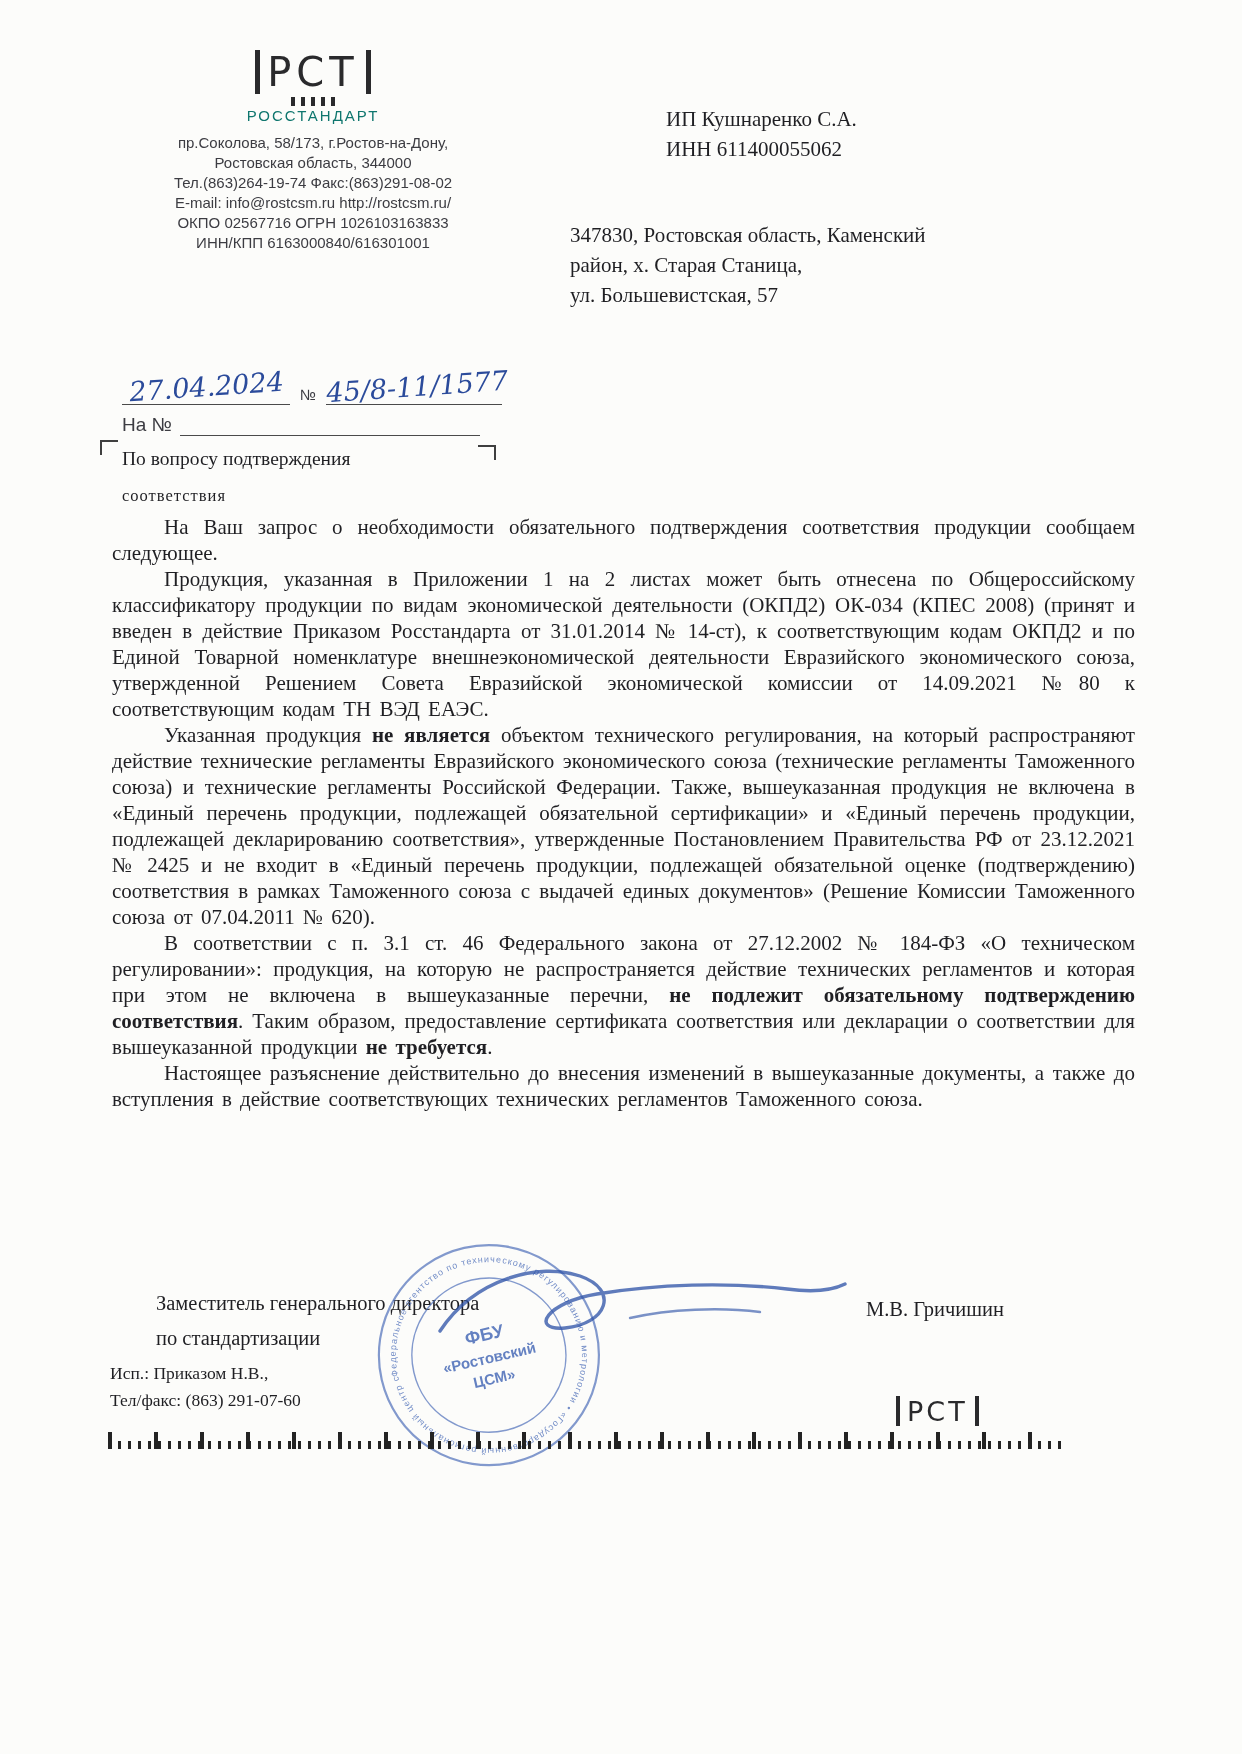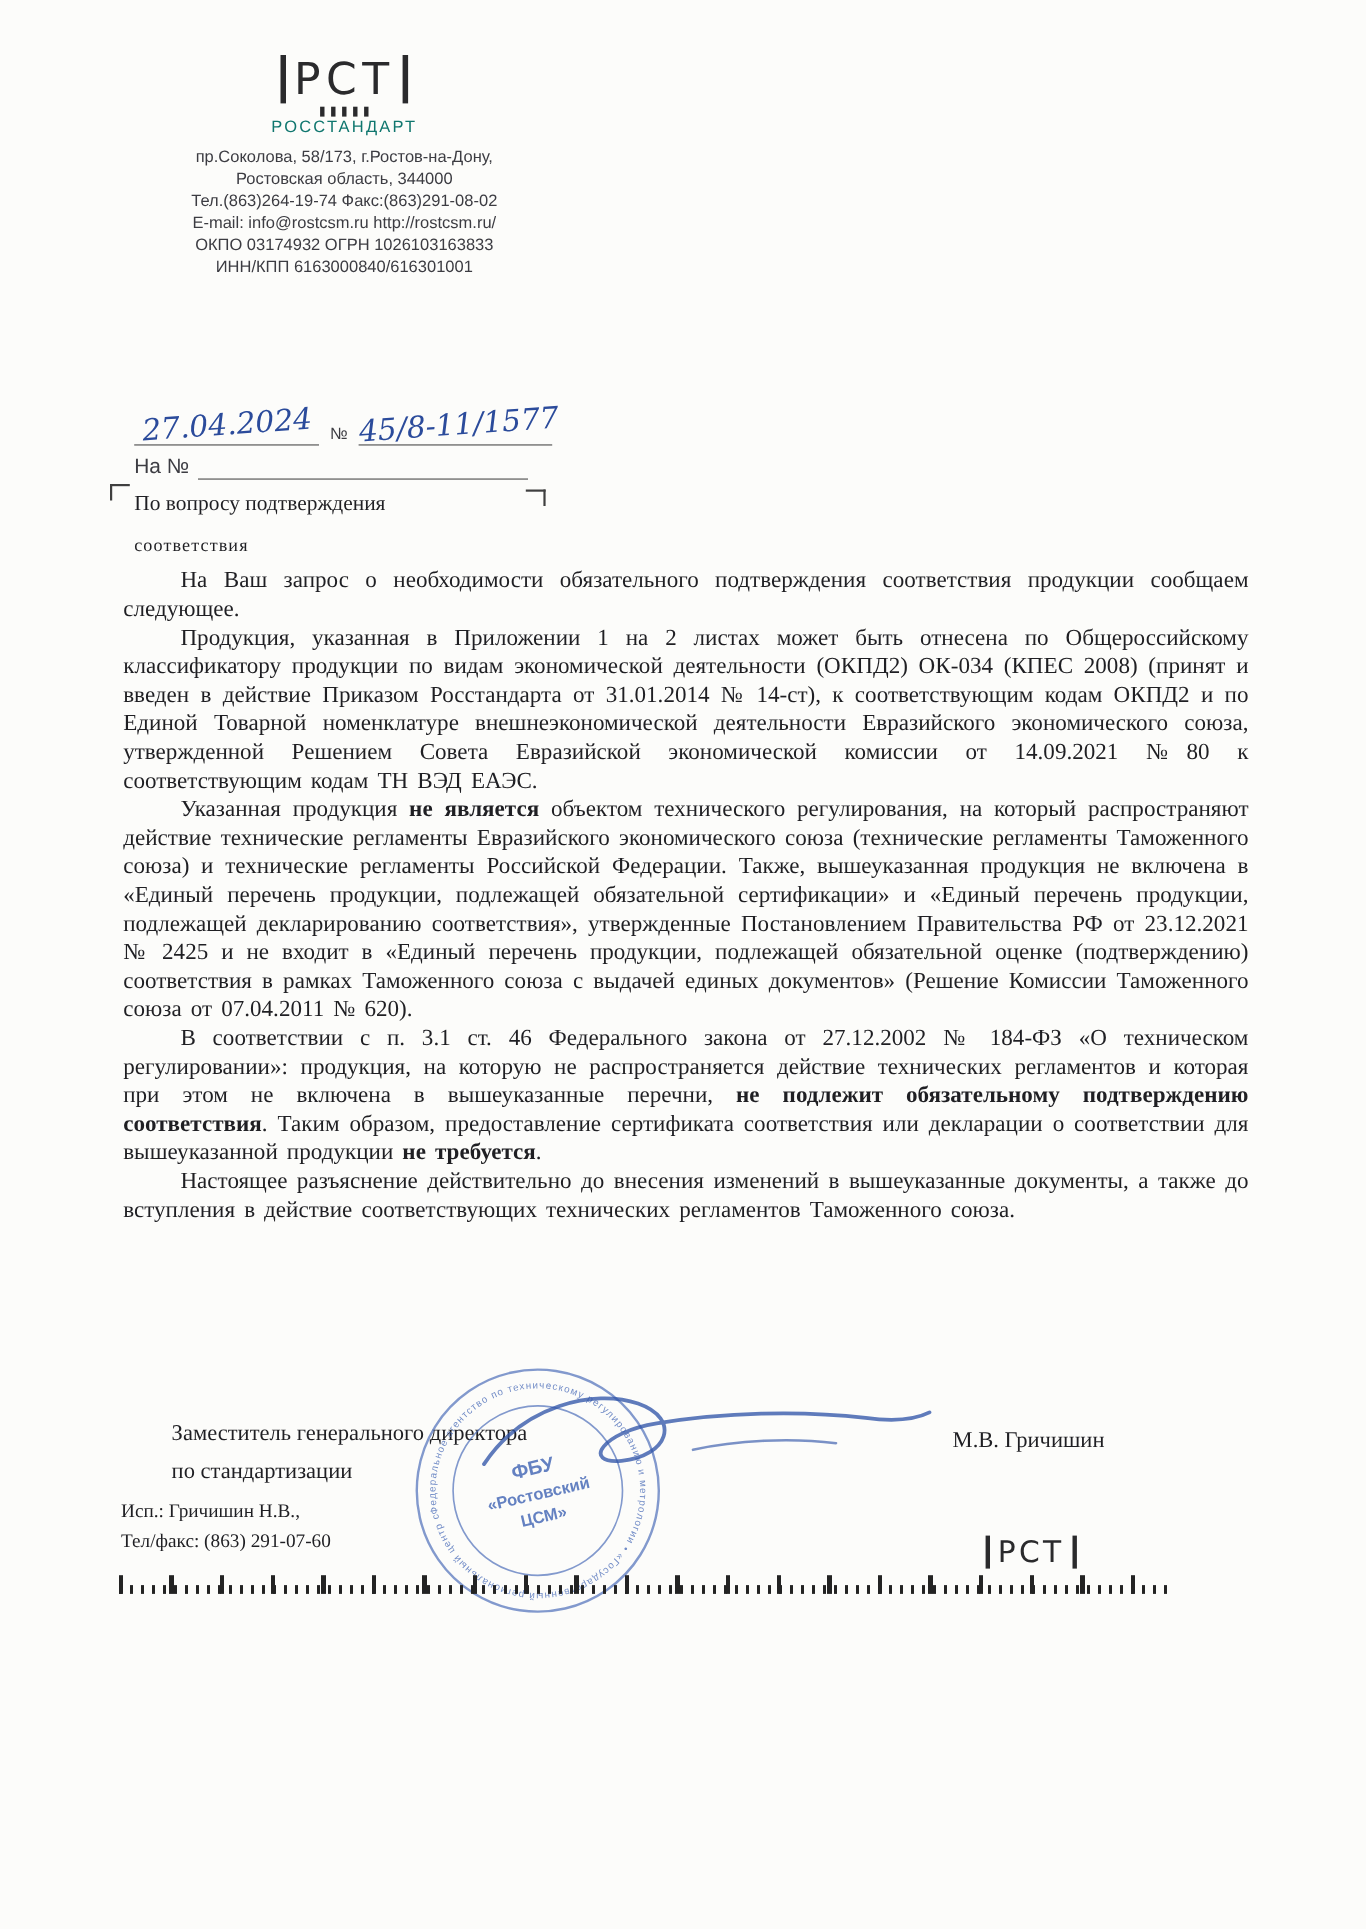--- a/index.html
+++ b/index.html
@@ -106,21 +106,21 @@
         <i class="lbar"></i>
       </div>
       <div class="logo-ticks"><i></i><i></i><i></i><i></i><i></i></div>
     </div>
     <div class="agency">РОССТАНДАРТ</div>
     <div class="contacts">
       <div>пр.Соколова, 58/173, г.Ростов-на-Дону,</div>
       <div>Ростовская область, 344000</div>
       <div>Тел.(863)264-19-74 Факс:(863)291-08-02</div>
       <div>E-mail: info@rostcsm.ru  http://rostcsm.ru/</div>
-      <div>ОКПО 03174932  ОГРН 1026103163833</div>
+      <div>ОКПО 02567716  ОГРН 1026103163833</div>
       <div>ИНН/КПП 6163000840/616301001</div>
     </div>
   </header>
 
   <div class="dateline">
     <span class="uline date-slot">
       <span class="hand">27.04.2024</span>
     </span>
     <span class="no-label">№</span>
     <span class="uline num-slot">
@@ -132,20 +132,31 @@
     <span class="uline ref-slot"></span>
   </div>
 
   <div class="subject">
     <i class="corner corner-l"></i>
     <i class="corner corner-r"></i>
     <div class="subject-l1">По вопросу подтверждения</div>
     <div class="subject-l2">соответствия</div>
   </div>
 
+  <div class="recipient">
+    <div class="recipient-id">
+      <div>ИП Кушнаренко С.А.</div>
+      <div>ИНН 611400055062</div>
+    </div>
+    <div class="recipient-address">
+      <div>347830, Ростовская область, Каменский</div>
+      <div>район, х. Старая Станица,</div>
+      <div>ул. Большевистская, 57</div>
+    </div>
+  </div>
 
   <div class="letter-body">
     <p class="para">На Ваш запрос о необходимости обязательного подтверждения соответствия продукции сообщаем следующее.</p>
     <p class="para">Продукция, указанная в Приложении 1 на 2 листах может быть отнесена по Общероссийскому классификатору продукции по видам экономической деятельности (ОКПД2) ОК-034 (КПЕС 2008) (принят и введен в действие Приказом Росстандарта от 31.01.2014 № 14-ст), к соответствующим кодам ОКПД2 и по Единой Товарной номенклатуре внешнеэкономической деятельности Евразийского экономического союза, утвержденной Решением Совета Евразийской экономической комиссии от 14.09.2021 №80 к соответствующим кодам ТН ВЭД ЕАЭС.</p>
     <p class="para"><span>Указанная продукция </span><b>не является</b><span> объектом технического регулирования, на который распространяют действие технические регламенты Евразийского экономического союза (технические регламенты Таможенного союза) и технические регламенты Российской Федерации. Также, вышеуказанная продукция не включена в «Единый перечень продукции, подлежащей обязательной сертификации» и «Единый перечень продукции, подлежащей декларированию соответствия», утвержденные Постановлением Правительства РФ от 23.12.2021 № 2425 и не входит в «Единый перечень продукции, подлежащей обязательной оценке (подтверждению) соответствия в рамках Таможенного союза с выдачей единых документов» (Решение Комиссии Таможенного союза от 07.04.2011 № 620).</span></p>
     <p class="para"><span>В соответствии с п. 3.1 ст. 46 Федерального закона от 27.12.2002 № 184-ФЗ «О техническом регулировании»: продукция, на которую не распространяется действие технических регламентов и которая при этом не включена в вышеуказанные перечни, </span><b>не подлежит обязательному подтверждению соответствия</b><span>. Таким образом, предоставление сертификата соответствия или декларации о соответствии для вышеуказанной продукции </span><b>не требуется</b><span>.</span></p>
     <p class="para">Настоящее разъяснение действительно до внесения изменений в вышеуказанные документы, а также до вступления в действие соответствующих технических регламентов Таможенного союза.</p>
   </div>
 
   <div class="sig-title">
@@ -169,21 +180,21 @@
       <text x="117" y="146" text-anchor="middle" fill="#4a6cb8" font-size="15" font-weight="bold">ЦСМ»</text>
     </svg>
   </div>
 
   <svg class="autograph" viewBox="0 0 430 100">
     <path d="M 15 75 C 50 22, 115 6, 155 20 C 195 34, 182 68, 140 72 C 104 75, 122 46, 172 38 C 232 28, 302 26, 362 33 C 392 37, 408 34, 420 28" fill="none" stroke="#2f54a8" stroke-width="3.4" stroke-linecap="round" opacity="0.85"></path>
     <path d="M 205 62 C 245 53, 295 51, 335 56" fill="none" stroke="#2f54a8" stroke-width="2.4" stroke-linecap="round" opacity="0.7"></path>
   </svg>
 
   <div class="executor">
-    <div>Исп.: Гричишин Н.В.,</div>
+    <div>Исп.: Приказом Н.В.,</div>
     <div>Тел/факс: (863) 291-07-60</div>
   </div>
 
   <div class="logo-bottom">
     <div class="logo-row">
       <i class="lbar s"></i>
       <span class="logo-text small">РСТ</span>
       <i class="lbar s"></i>
     </div>
   </div>

